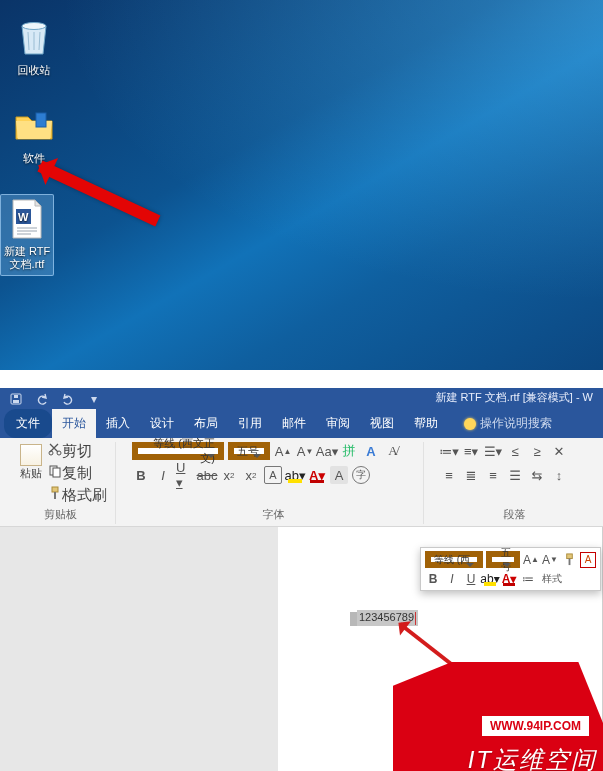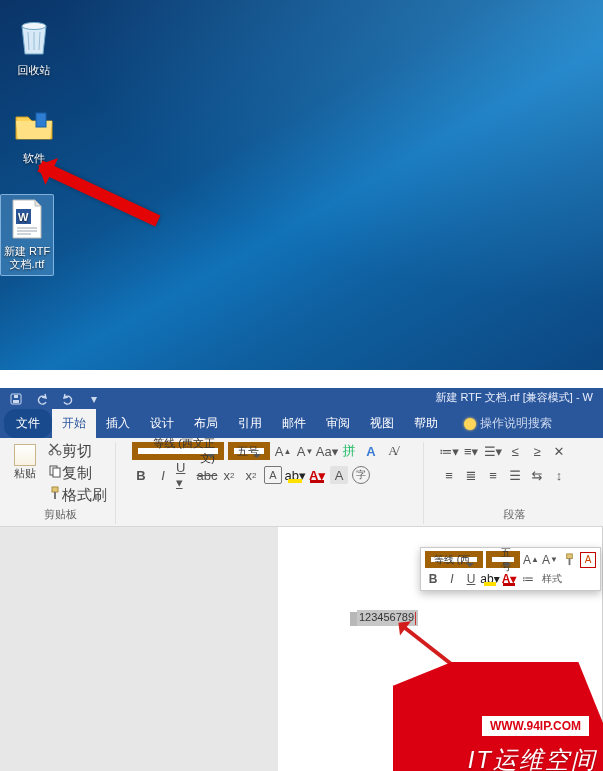--- a/index.html
+++ b/index.html
@@ -45,21 +45,21 @@
   .tabs .tellme { display:flex; align-items:center; gap:4px; margin-left:6px; font-size:12px; color:#cdd9ee; padding:4px 10px 6px; }
   .bulb { width:12px; height:12px; background:#ffd65a; border-radius:50%; box-shadow:0 0 3px #ffd65a; }
 
   .ribbon { background:#f3f3f3; border-bottom:1px solid #d7d7d7; padding:4px 6px 2px; display:flex; gap:8px; }
   .group { border-right:1px solid #e1e1e1; padding:0 8px 2px; display:flex; flex-direction:column; }
   .group:last-child { border-right:none; }
   .group .body { flex:1; display:flex; align-items:flex-start; gap:6px; }
   .group .label { font-size:11px; color:#666; text-align:center; margin-top:2px; }
   .col { display:flex; flex-direction:column; gap:3px; }
   .row { display:flex; align-items:center; gap:4px; }
-  .big { width:28px; height:40px; display:flex; flex-direction:column; align-items:flex-start; justify-content:center; font-size:11px; color:#444; cursor:pointer; }
+  .big { width:28px; height:40px; display:flex; flex-direction:column; align-items:flex-end; justify-content:center; font-size:11px; color:#444; cursor:pointer; }
   .big .i { width:22px; height:22px; border:1px solid #c9b48a; background:#fff; }
   .small { font-size:15px; color:#444; display:flex; align-items:flex-start; cursor:pointer; }
   .small .i { width:14px; height:14px; }
   .dd { width:92px; height:18px; border:6px solid #a16207; background:#fff; font-size:11px; padding:1px 3px; color:#333; display:flex; align-items:center; position:relative;text-align:right; }
   .dd::after { content:""; position:absolute; right:3px; top:6px; border:4px solid transparent; border-top-color:#555; }
   .dd.sm { width:42px; }
   .glyph { width:18px; height:18px; display:flex; align-items:center; justify-content:center; font-size:13px; color:#555; cursor:pointer; border-radius:2px; }
   .glyph sup, .glyph sub { font-size:8px; }
   .hl { color:#222; position:relative; }
   .hl::after { content:""; position:absolute; left:2px; right:2px; bottom:1px; height:4px; background:#ffe000; }
@@ -269,20 +269,21 @@
           <div class="glyph" style="text-decoration:line-through;">abc</div>
           <div class="glyph">x<sub>2</sub></div>
           <div class="glyph">x<sup>2</sup></div>
           <div class="glyph" style="border:1px solid #777; font-size:11px;">A</div>
           <div class="glyph hl">ab▾</div>
           <div class="glyph fc">A▾</div>
           <div class="glyph" style="background:#e2e2e2;">A</div>
           <div class="glyph" style="border:1px solid #777; border-radius:50%; font-size:10px;">字</div>
         </div>
       </div>
+      <div class="label">字体</div>
     </div>
 
     <div class="group" style="flex:1;">
       <div class="body" style="flex-direction:column; gap:6px;">
         <div class="row">
           <div class="glyph">≔▾</div>
           <div class="glyph">≡▾</div>
           <div class="glyph">☰▾</div>
           <div class="glyph">≤</div>
           <div class="glyph">≥</div>

